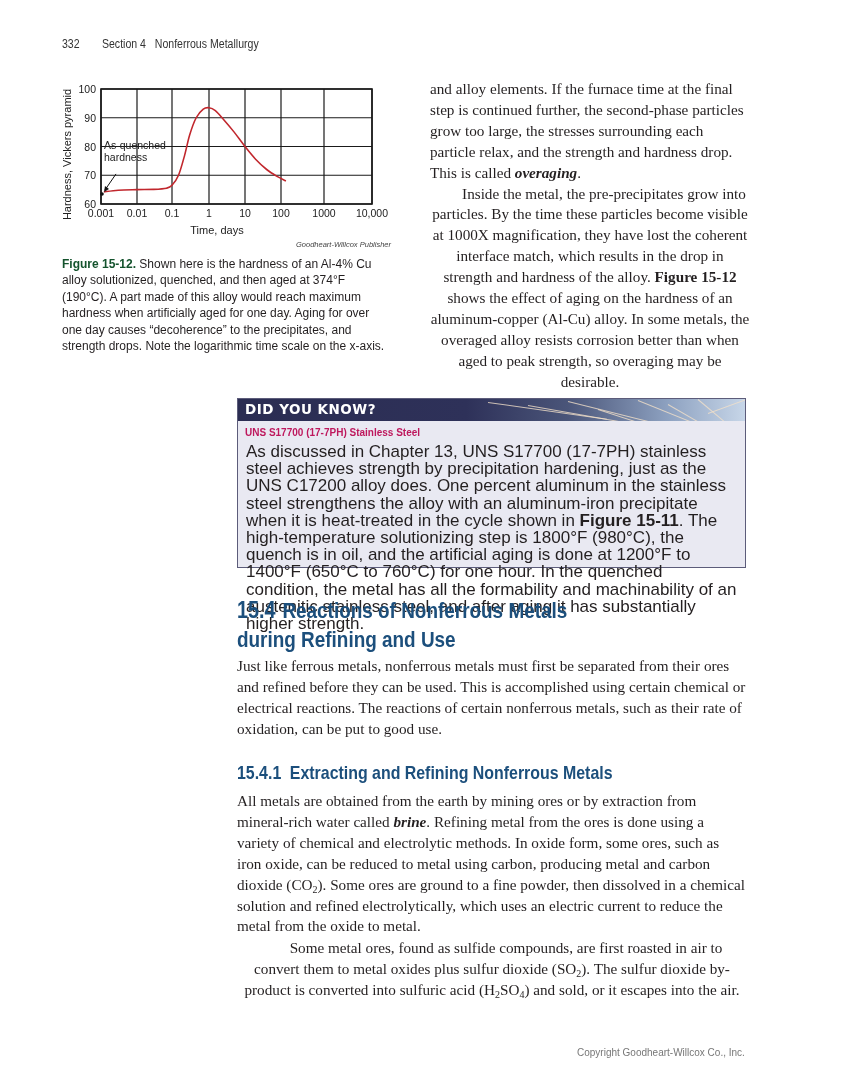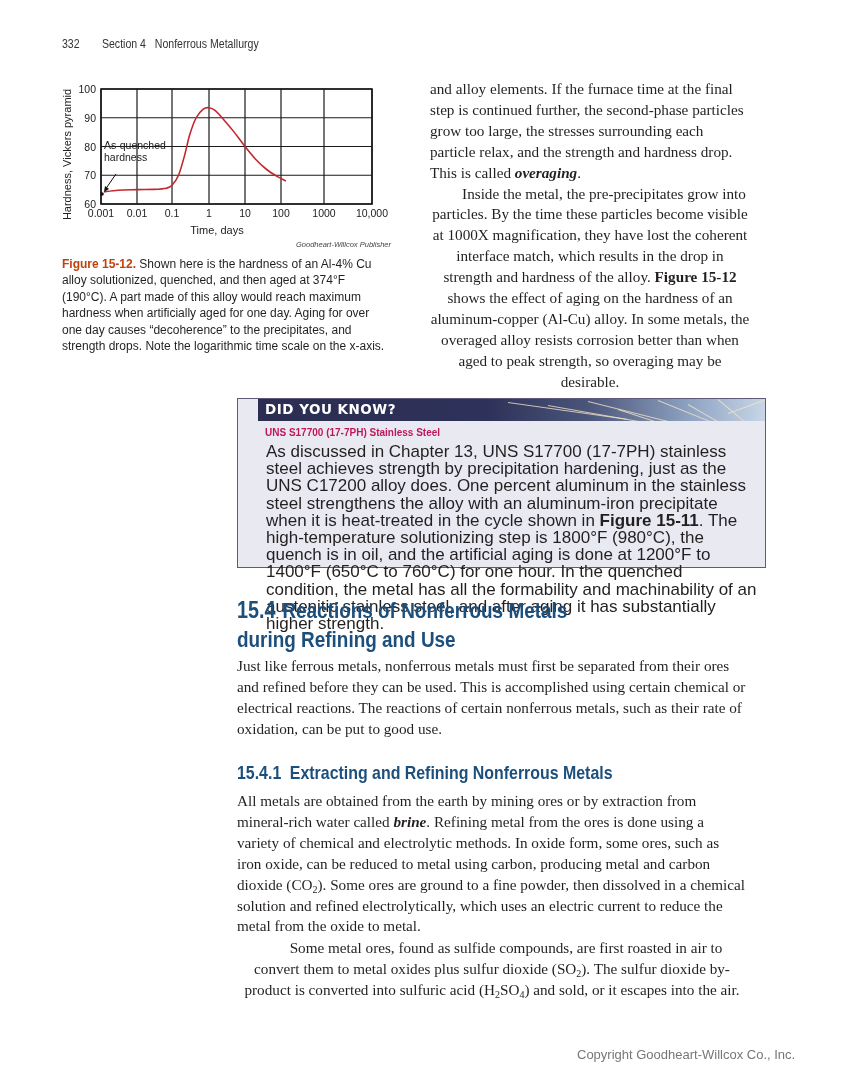--- a/index.html
+++ b/index.html
@@ -3,36 +3,36 @@
 <meta charset="utf-8">
 <style>
   body { margin:0; background:#ffffff; }
   .page { position:relative; width:849px; height:1073px; background:#fff; overflow:hidden; font-family:"Liberation Serif", serif; color:#231f20; }
   .running-head { position:absolute; left:62px; top:37px; font-family:"Liberation Sans", sans-serif; font-size:12px; color:#333; transform:scaleX(0.88); transform-origin:left; }
   .running-head .pnum { margin-right:22px; }
   .chart-wrap { position:absolute; left:55px; top:78px; width:345px; height:180px; }
   .chart-wrap svg { position:absolute; left:0; top:0; }
   .credit { position:absolute; left:296px; top:240px; font-family:"Liberation Sans", sans-serif; font-size:7.5px; font-style:italic; color:#444;text-align:right; }
   .caption { position:absolute; left:62px; top:256px; width:330px; font-family:"Liberation Sans", sans-serif; font-size:12px; line-height:16.4px; color:#231f20; }
-  .caption b { color:#c2410c; }
+  .caption b { color:#14532d; }
   .rcol { position:absolute; left:430px; top:79px; width:320px; font-size:15.2px; line-height:20.9px; }
   .rcol p { margin:0; }
   .indent { text-indent:28px;text-align:center; }
-  .did { position:absolute; left:237px; top:398px; width:507px; height:168px; border:1px solid #5c5c7a; background:#e9e9f2;padding-left:20px; }
+  .did { position:absolute; left:237px; top:398px; width:507px; height:168px; border:1px solid #5c5c7a; background:#e9e9f2; }
   .did-banner { height:22px; background:linear-gradient(90deg,#2b2d52 0%,#2e3159 45%,#4a5579 65%,#8ea2c1 85%,#c7d6e8 100%); position:relative; overflow:hidden; }
   .did-banner .streak { position:absolute; height:1px; background:#f1e0c9; transform-origin:left; opacity:0.8; }
   .did-label { position:absolute; left:7px; top:2px; font-family:"DejaVu Sans", sans-serif; font-weight:bold; font-size:13.5px; color:#fff; letter-spacing:0.5px; }
   .did-title { margin:6px 0 0 7px; font-family:"Liberation Sans", sans-serif; font-weight:bold; font-size:10px; color:#be185d; }
   .did-body { margin:5px 8px 0 8px; font-family:"Liberation Sans", sans-serif; font-size:17px; line-height:17.2px; color:#231f20; }
   .h2 { position:absolute; left:237px; top:596px; font-family:"Liberation Sans", sans-serif; font-weight:bold; color:#1c4f7c; font-size:22px; line-height:29px; transform:scaleX(0.86); transform-origin:left; width:560px; }
   .h2 .num { font-size:23px; margin-right:8px; }
   .sec-para { position:absolute; left:237px; width:510px; font-size:15.2px; line-height:20.9px; }
   .h3 { position:absolute; left:237px; top:762px; font-family:"Liberation Sans", sans-serif; font-weight:bold; color:#1c4f7c; font-size:18.5px; transform:scaleX(0.86); transform-origin:left; width:560px; }
   .h3 .num { margin-right:10px; }
-  .copyright { position:absolute; left:577px; top:1047px; font-family:"Liberation Sans", sans-serif; font-size:13px; color:#777; }
+  .copyright { position:absolute; left:577px; top:1047px; font-family:"Liberation Sans", sans-serif; font-size:10px; color:#777; }
   sub { font-size:10px; vertical-align:-3px; line-height:0; }
 </style>
 </head>
 <body>
 
 <div class="page">
 
   <div class="running-head">
     <span class="pnum">332</span>
     <span>Section 4</span>&nbsp;&nbsp;

